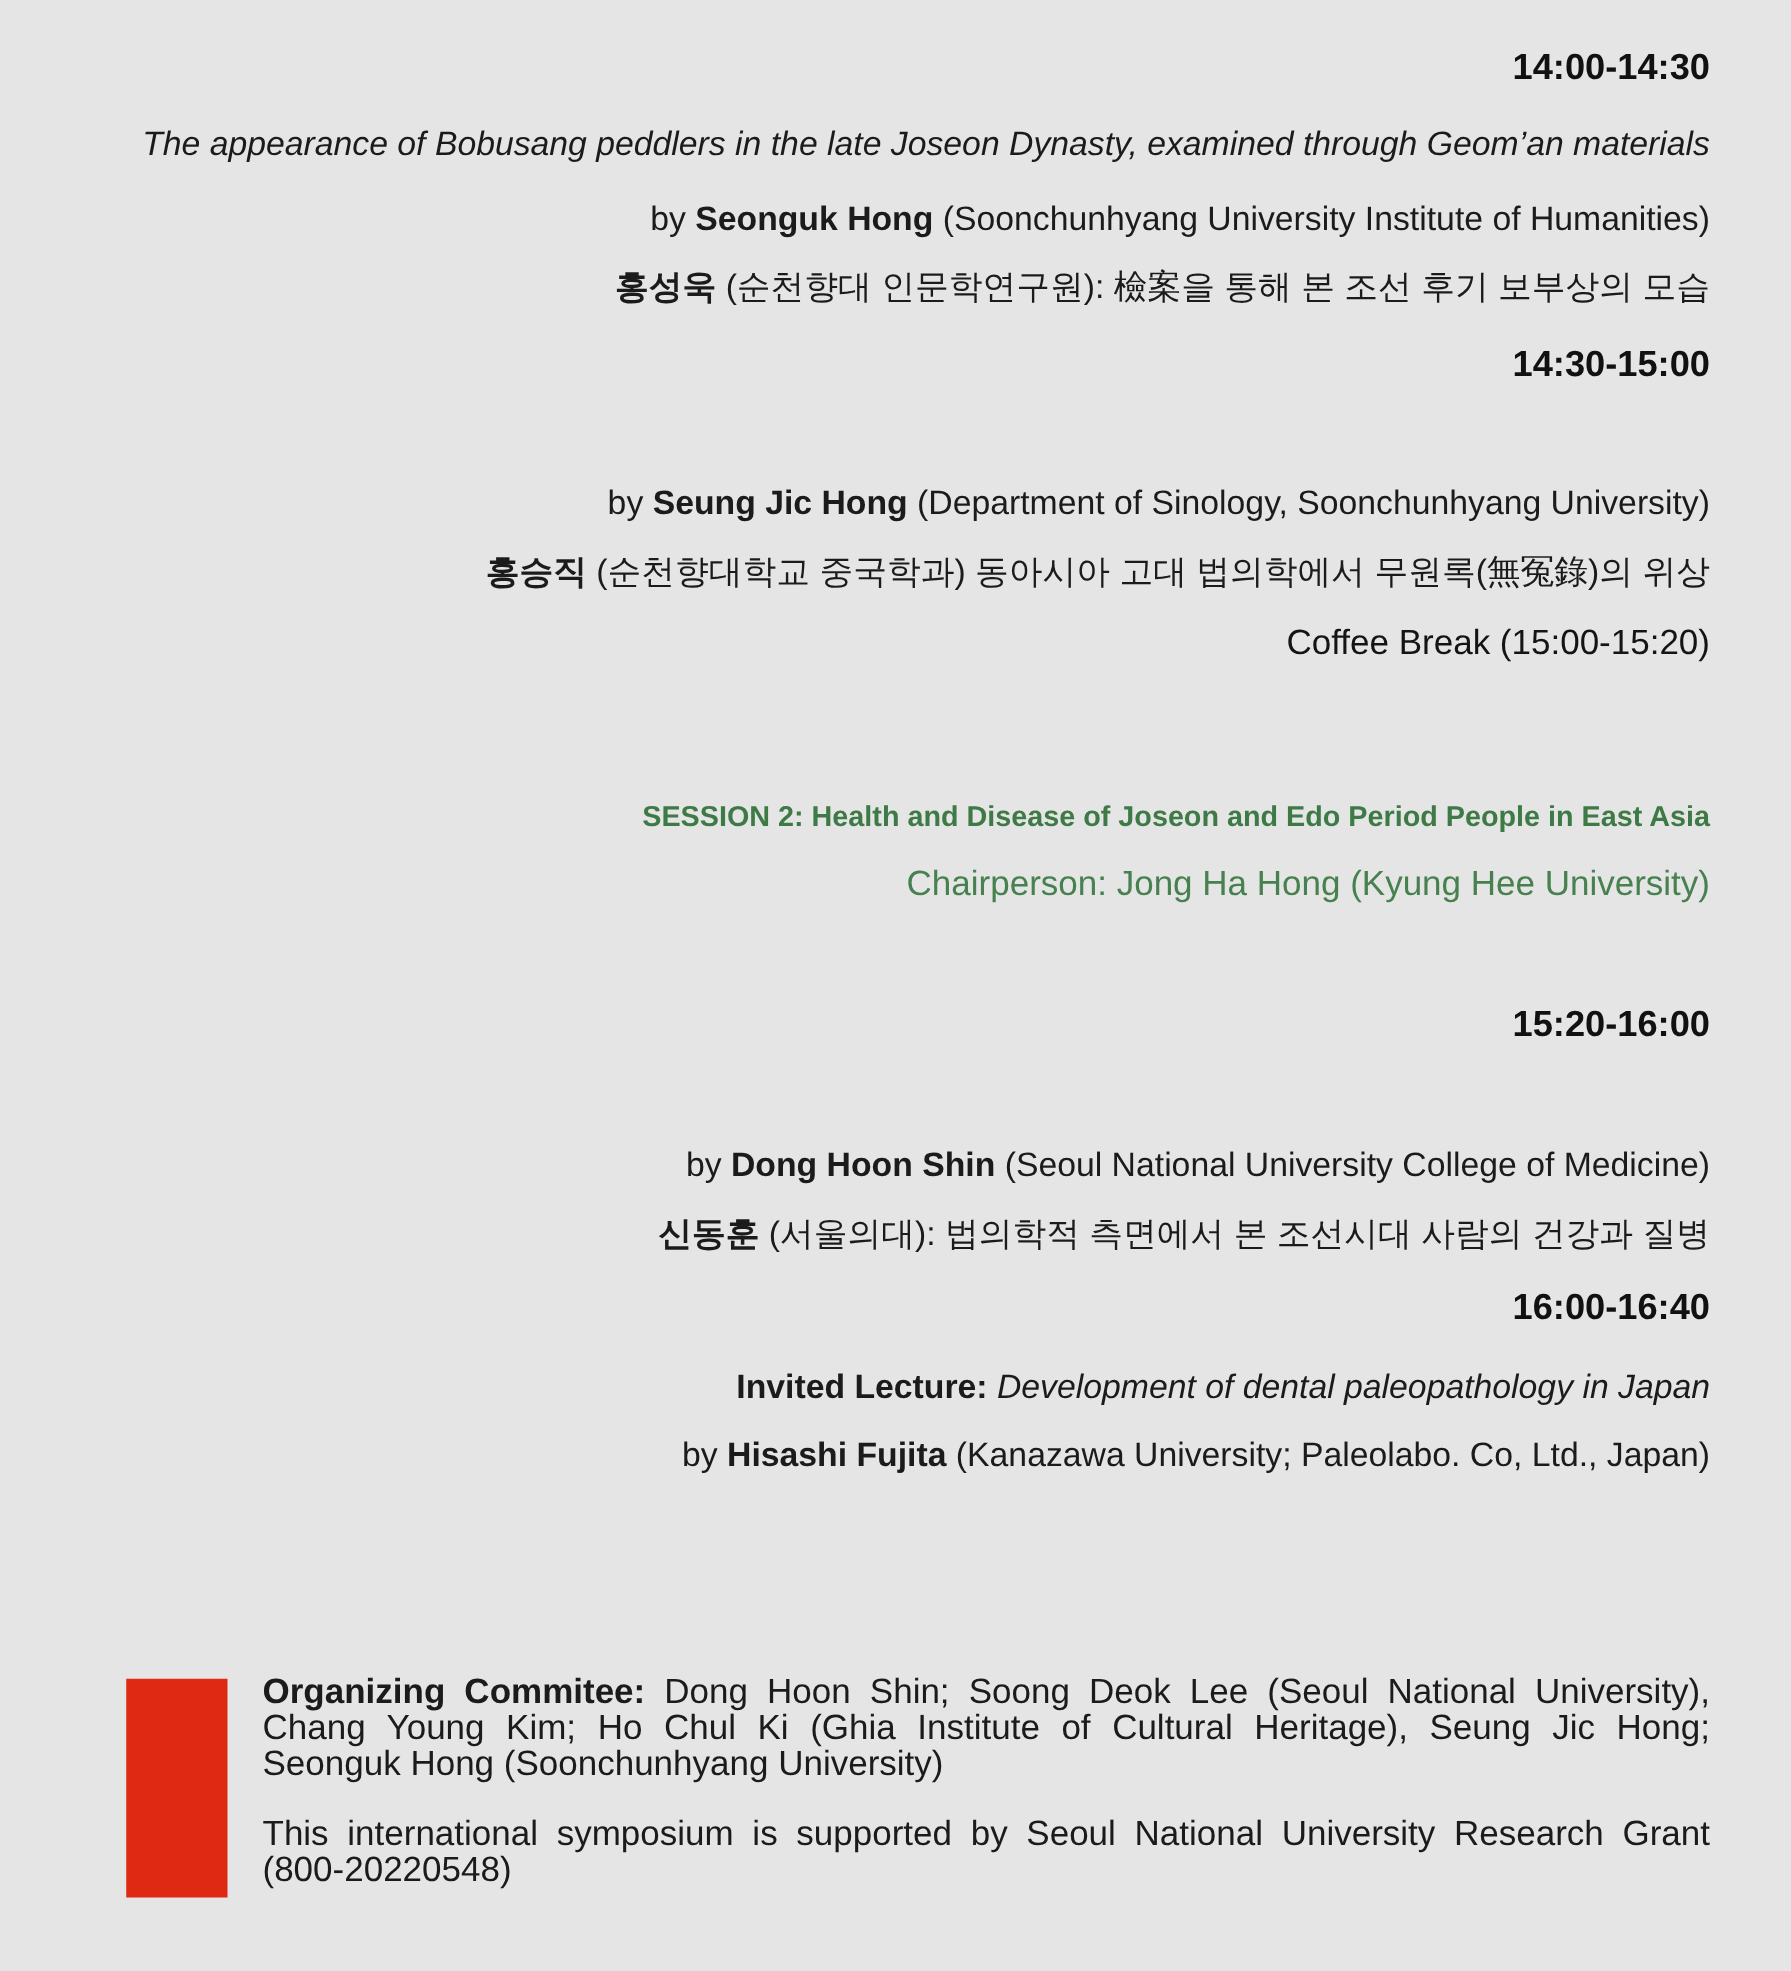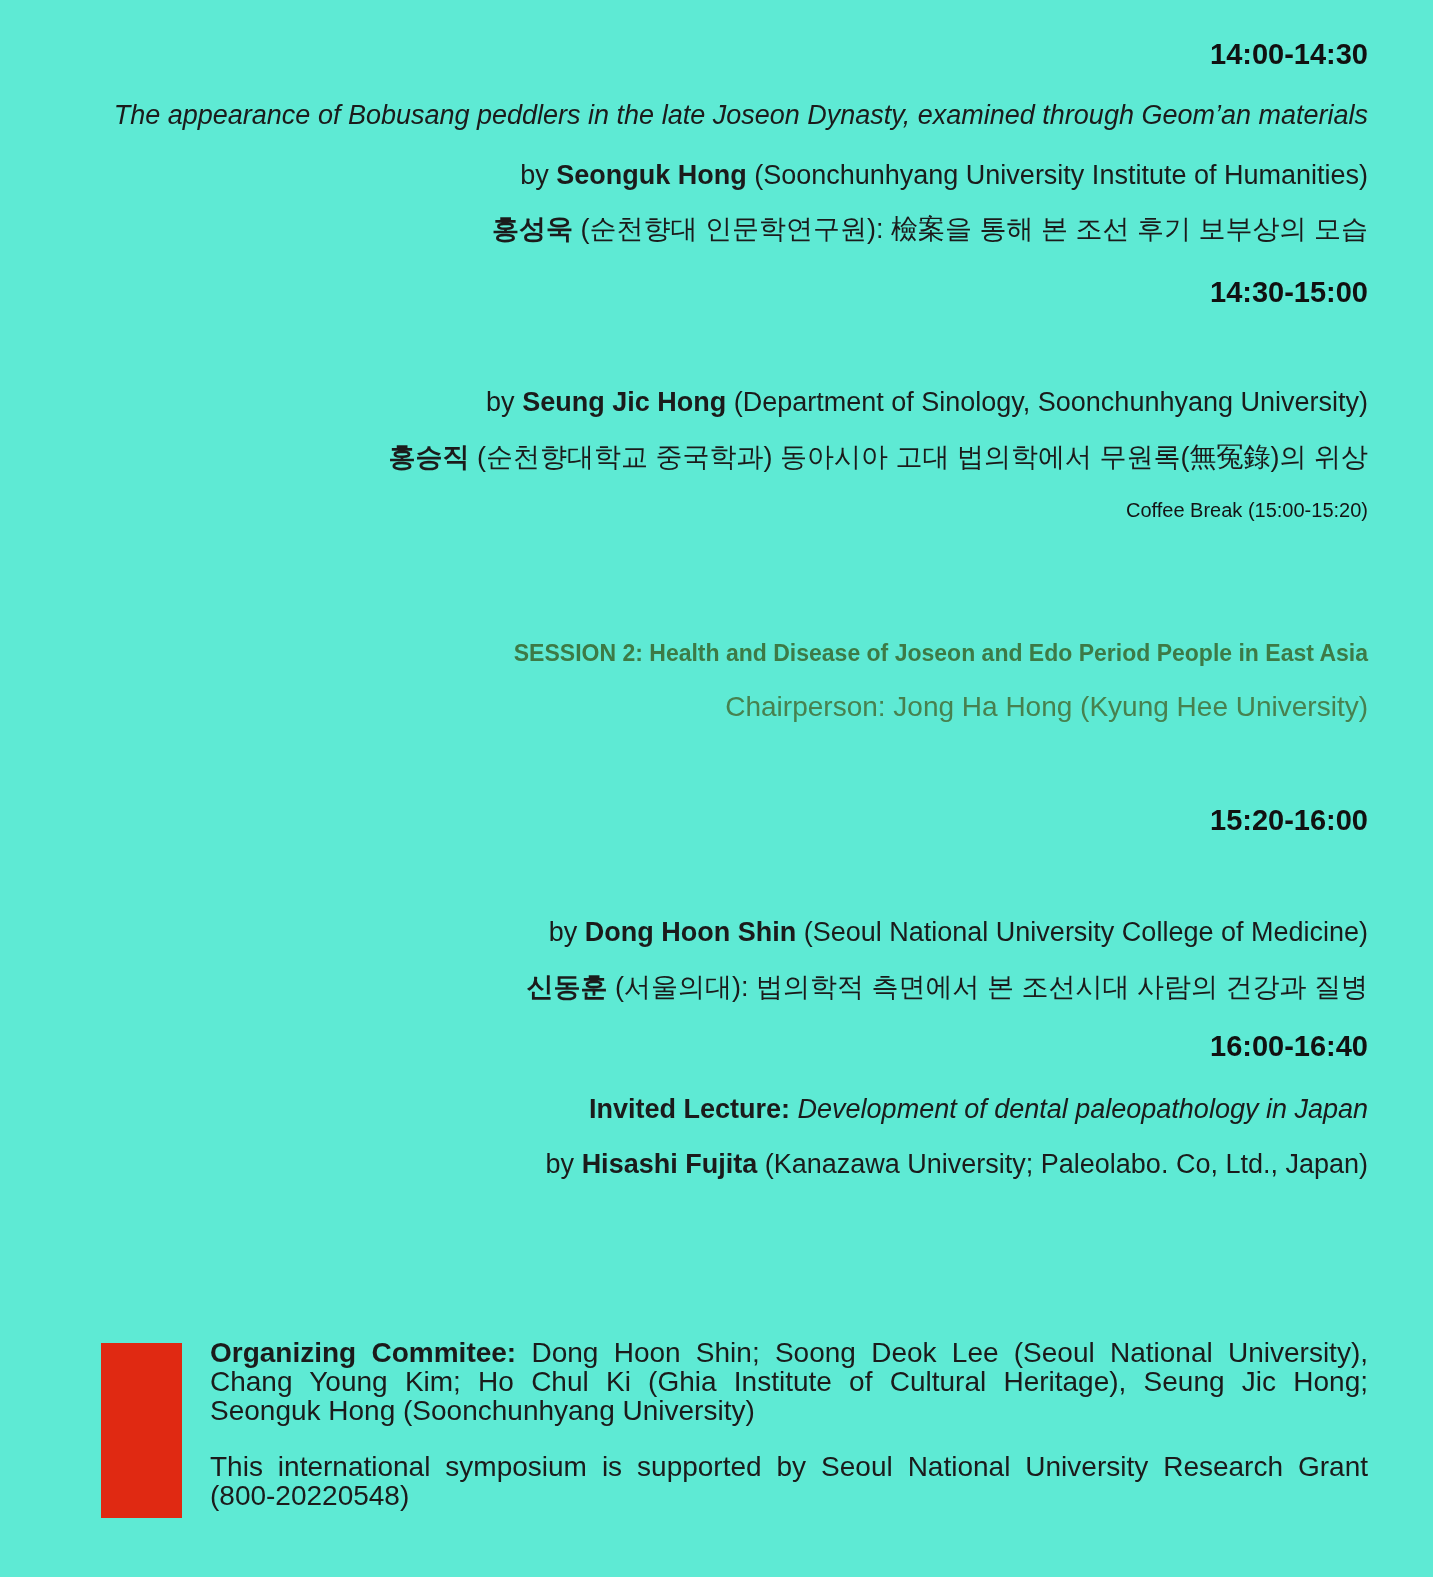--- a/index.html
+++ b/index.html
@@ -6,21 +6,21 @@
     margin: 0;
     padding: 0;
     background: #ffffff;
     font-family: "Liberation Sans", "DejaVu Sans", sans-serif;
     color: #161616;
   }
   .page {
     position: relative;
     width: 1433px;
     height: 1577px;
-    background: #5eead4;
+    background: #e5e5e5;
     overflow: hidden;
   }
   .line {
     position: absolute;
     right: 65px;
     white-space: nowrap;
     text-align: right;
     line-height: 1;
     color: #1b1b1b;
   }
@@ -39,21 +39,21 @@
   .byline .speaker {
     font-weight: bold;
   }
   .korean {
     font-size: 27px;
   }
   .korean .kname {
     font-weight: bold;
   }
   .coffee {
-    font-size: 20px;
+    font-size: 28px;
     color: #141414;
   }
   .session-title {
     font-size: 23px;
     font-weight: bold;
     color: #3d7a46;
   }
   .chair {
     font-size: 28px;
     color: #47814f;

